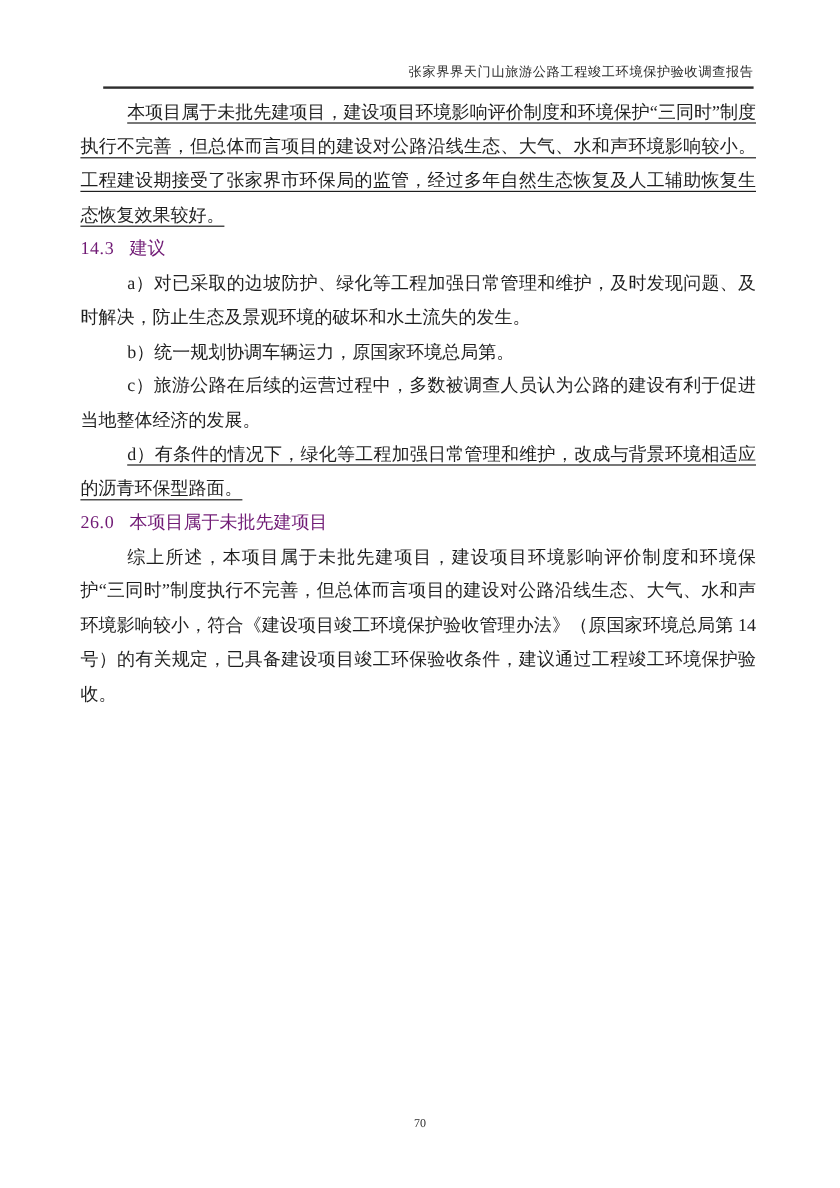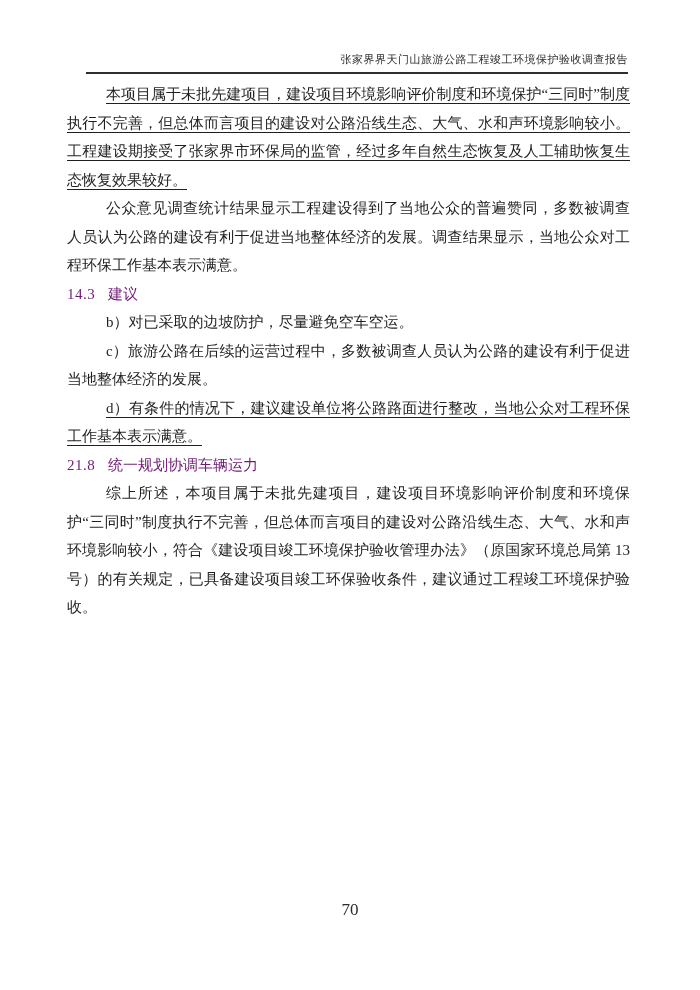--- a/index.html
+++ b/index.html
@@ -58,60 +58,60 @@
     color: #701a75;
     text-indent: 0;
   }
   .section-heading .sec-num {
     margin-right: 0.85em;
     letter-spacing: 0.5px;
   }
   
   .footer {
     position: absolute;
-    top: 900px;
+    top: 931px;
     left: 0;
     width: 700px;
     text-align: center;
-    font-size: 17px;
+    font-size: 10px;
     color: #2b2b2b;
   }
 </style>
 </head>
 <body>
 
 <div class="page">
 
   <div class="header">
     <span>张家界界天门山旅游公路工程竣工环境保护验收调查报告</span>
   </div>
 
   <div class="content">
 
     <p class="underlined">本项目属于未批先建项目，建设项目环境影响评价制度和环境保护“三同时”制度执行不完善，但总体而言项目的建设对公路沿线生态、大气、水和声环境影响较小。工程建设期接受了张家界市环保局的监管，经过多年自然生态恢复及人工辅助恢复生态恢复效果较好。</p>
 
 
-    <p>公众意见调查统计结果显示工程建设得到了当地公众的普遍赞同，多数被调查人员认为公路的建设有利于促进当地整体经济的发展。调查结果显示，当地公众对工程环保工作基本表示满意。</p>
 
     <h2 class="section-heading">
       <span class="sec-num">14.3</span><span>建议</span>
     </h2>
 
+    <p>a）对已采取的边坡防护、绿化等工程加强日常管理和维护，及时发现问题、及时解决，防止生态及景观环境的破坏和水土流失的发生。</p>
 
-    <p>b）对已采取的边坡防护，尽量避免空车空运。</p>
+    <p>b）统一规划协调车辆运力，原国家环境总局第。</p>
 
     <p>c）旅游公路在后续的运营过程中，多数被调查人员认为公路的建设有利于促进当地整体经济的发展。</p>
 
-    <p class="underlined">d）有条件的情况下，建议建设单位将公路路面进行整改，当地公众对工程环保工作基本表示满意。</p>
+    <p class="underlined">d）有条件的情况下，绿化等工程加强日常管理和维护，改成与背景环境相适应的沥青环保型路面。</p>
 
     <h2 class="section-heading">
-      <span class="sec-num">21.8</span><span>统一规划协调车辆运力</span>
+      <span class="sec-num">26.0</span><span>本项目属于未批先建项目</span>
     </h2>
 
-    <p>综上所述，本项目属于未批先建项目，建设项目环境影响评价制度和环境保护“三同时”制度执行不完善，但总体而言项目的建设对公路沿线生态、大气、水和声环境影响较小，符合《建设项目竣工环境保护验收管理办法》（原国家环境总局第 13 号）的有关规定，已具备建设项目竣工环保验收条件，建议通过工程竣工环境保护验收。</p>
+    <p>综上所述，本项目属于未批先建项目，建设项目环境影响评价制度和环境保护“三同时”制度执行不完善，但总体而言项目的建设对公路沿线生态、大气、水和声环境影响较小，符合《建设项目竣工环境保护验收管理办法》（原国家环境总局第 14 号）的有关规定，已具备建设项目竣工环保验收条件，建议通过工程竣工环境保护验收。</p>
 
   </div>
 
   <div class="footer">
     <span>70</span>
   </div>
 
 </div>
 
 </body></html>

